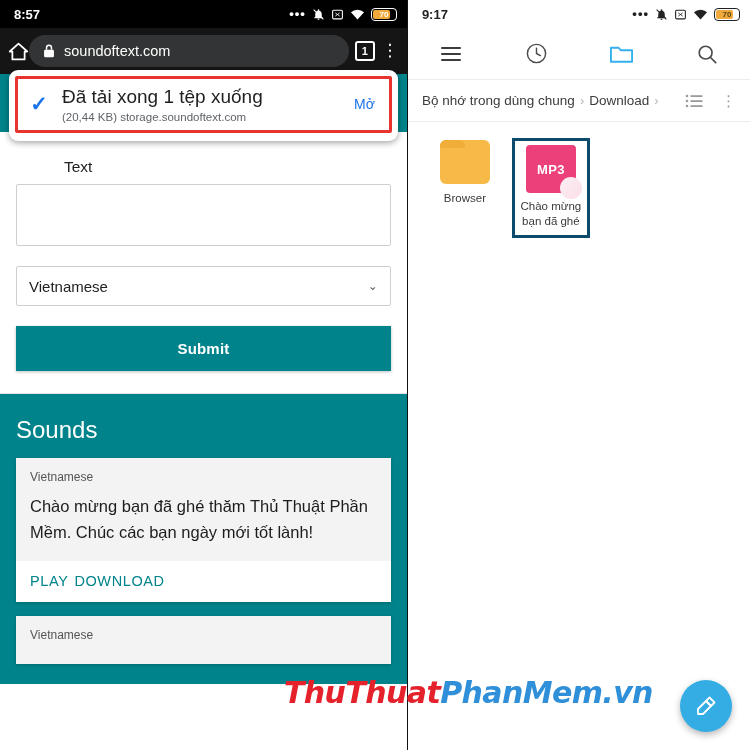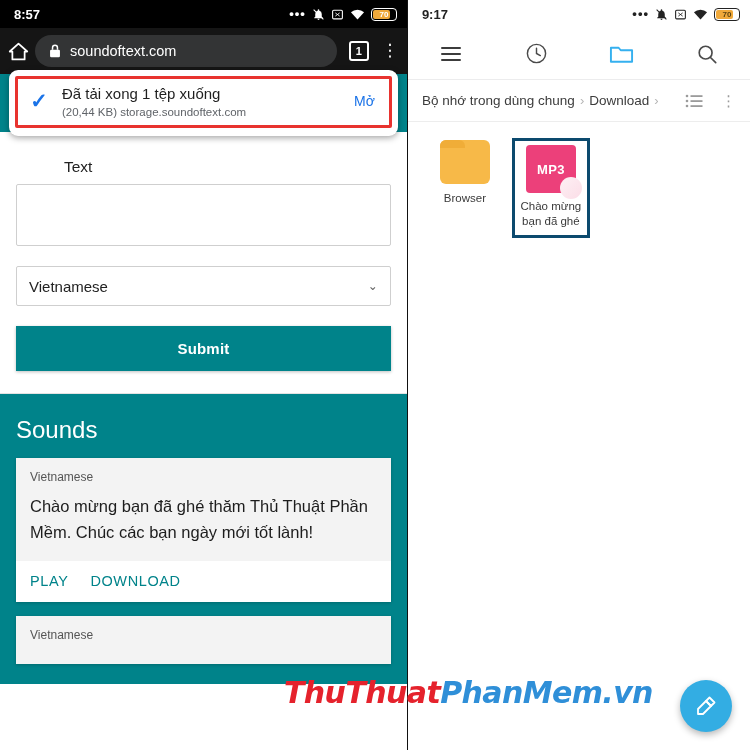--- a/index.html
+++ b/index.html
@@ -33,21 +33,21 @@
   .battery .fill {
     position: absolute; left: 1px; top: 1px; bottom: 1px; width: 70%;
     background: #f0a93b; border-radius: 2px;
   }
   .battery .lvl { position: relative; z-index: 2; color: #fff; }
   .statusbar.light .battery .lvl { color: #5b4412; }
 
   
   .browserbar {
     background: #151515; height: 46px;
-    display: flex; align-items: center; padding: 0 8px; gap: 6px;
+    display: flex; align-items: center; padding: 0 8px; gap: 0;
   }
   .omnibox {
     flex: 1; height: 32px; background: #333435; border-radius: 16px;
     display: flex; align-items: center; gap: 9px; padding: 0 14px;
     color: #fff; font-size: 14.5px;
   }
   .tabcount {
     width: 20px; height: 20px; border: 2px solid #fff; border-radius: 3px;
     color: #fff; font-size: 11px; font-weight: bold;
     display: flex; align-items: center; justify-content: center;
@@ -61,21 +61,21 @@
     position: absolute; left: 9px; right: 9px; top: -4px;
     background: #fff; border-radius: 9px; box-shadow: 0 2px 6px rgba(0,0,0,.35);
     padding: 6px 6px 8px 6px;
   }
   .dl-inner {
     border: 3px solid #e8332f; border-radius: 2px;
     display: flex; align-items: center; padding: 6px 10px 7px 8px; gap: 10px;
   }
   .dl-check { color: #1a73e8; font-size: 21px; font-weight: bold; width: 26px; text-align: center; }
   .dl-txt { flex: 1; }
-  .dl-title { font-size: 15px; color: #1f1f1f; line-height: 1.25; }
+  .dl-title { font-size: 19px; color: #1f1f1f; line-height: 1.25; }
   .dl-sub { font-size: 11.5px; color: #5f6368; margin-top: 2px; }
   .dl-open { color: #1a73e8; font-size: 14px; padding-right: 4px; }
 
   
   .page { background: #fff; }
   .form { padding: 26px 16px 22px 16px; }
   .fld-label { font-size: 15.5px; color: #222; margin-bottom: 8px; margin-left: 48px; }
   .textarea {
     width: 100%; height: 62px; border: 1px solid #cfcfcf;
     background: #fff; border-radius: 2px;
@@ -94,21 +94,21 @@
     border: none; box-shadow: 0 1px 3px rgba(0,0,0,.25); letter-spacing: .2px;
   }
   .divider { height: 1px; background: #e3e3e3; }
 
   .sounds { background: #00838a; padding: 22px 16px 0 16px; min-height: 290px; }
   .sounds-title { color: #fff; font-size: 24px; margin-bottom: 14px; }
   .card { background: #fff; box-shadow: 0 1px 3px rgba(0,0,0,.2); margin-bottom: 14px; }
   .card-body { background: #f3f3f3; padding: 12px 14px 16px 14px; }
   .card-lang { font-size: 12px; color: #555; margin-bottom: 10px; }
   .card-text { font-size: 16.5px; color: #1d1d1d; line-height: 1.55; }
-  .card-actions { display: flex; gap: 22px; padding: 12px 14px 13px 14px; background: #fff; }
+  .card-actions { display: flex; gap: 6px; padding: 12px 14px 13px 14px; background: #fff; }
   .act { color: #00838a; font-size: 14.5px; letter-spacing: .6px; }
   .card-partial { background: #f3f3f3; padding: 12px 14px; }
 
   
   .fm-toolbar {
     height: 52px; display: flex; align-items: center; background: #fff;
     border-bottom: 1px solid #ececed;
   }
   .fm-tb-item { flex: 1; display: flex; align-items: center; justify-content: center; }
   .hamburger span {

